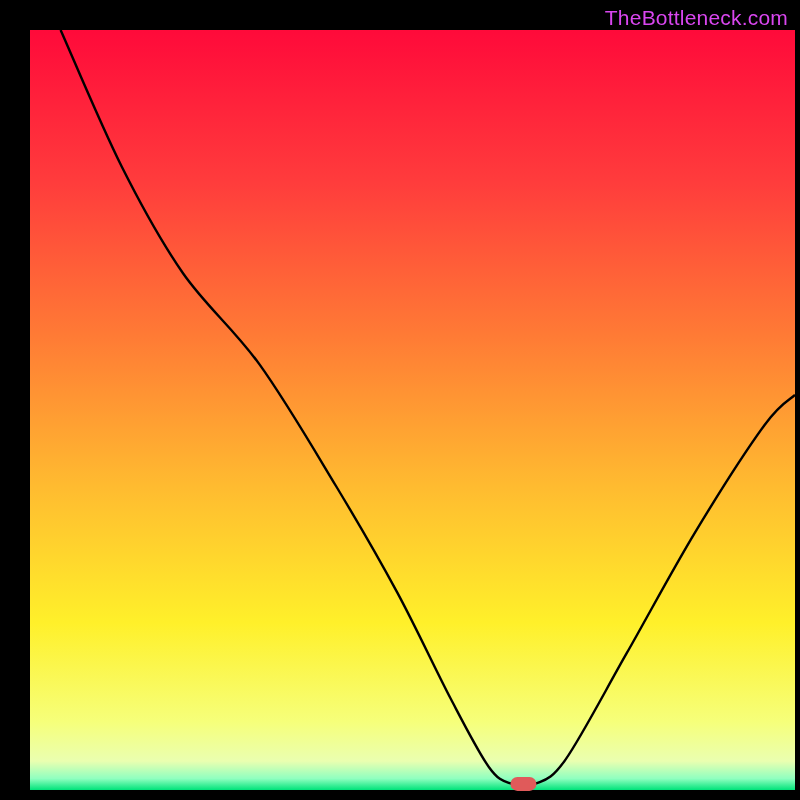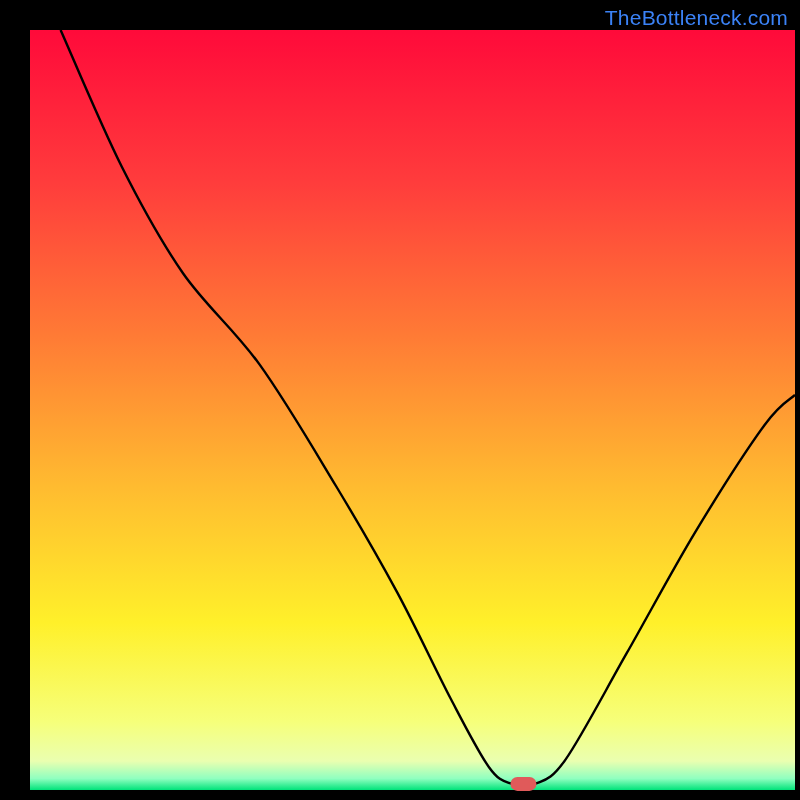--- a/index.html
+++ b/index.html
@@ -13,21 +13,21 @@
   }
   .container {
     position: relative;
     width: 800px;
     height: 800px;
   }
   .watermark {
     position: absolute;
     top: 6px;
     right: 12px;
-    color: #3b82f6;
+    color: #d946ef;
     font-size: 21px;
     letter-spacing: 0.2px;
     z-index: 4;
   }
   svg {
     display: block;
   }
 </style>
 </head>
 <body>

